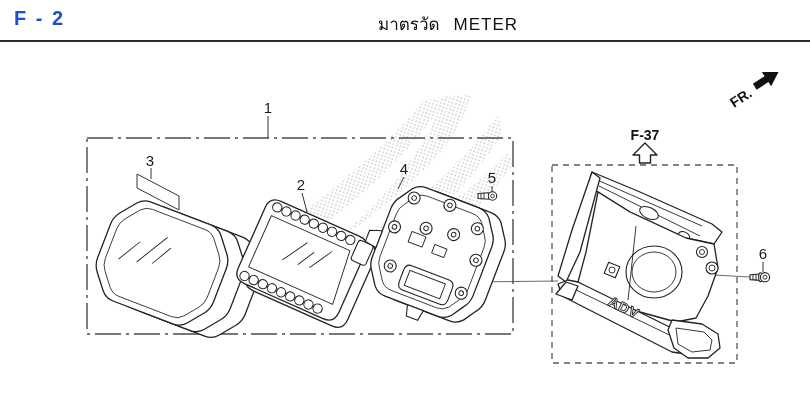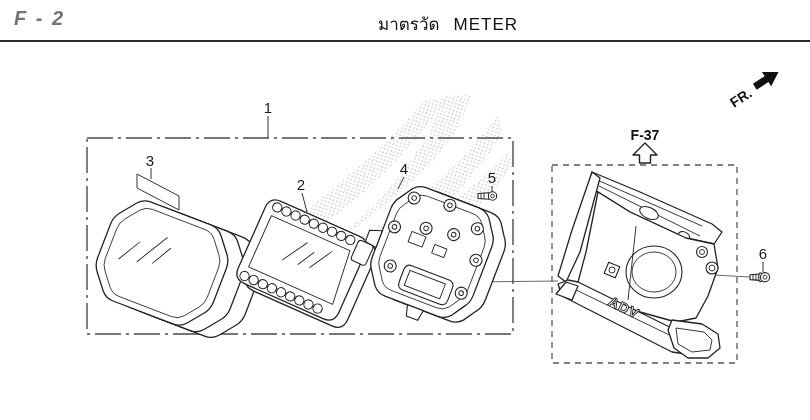--- a/index.html
+++ b/index.html
@@ -1,19 +1,19 @@
 <!DOCTYPE html>
 <html><head>
 <meta charset="utf-8">
 <style>
   html,body{margin:0;padding:0;background:#fff;}
   body{width:810px;height:420px;position:relative;overflow:hidden;
        font-family:"Liberation Sans","DejaVu Sans",sans-serif;color:#1a1a1a;}
   .page-code{position:absolute;left:14px;top:7px;font-size:20px;font-weight:600;
-             letter-spacing:2px;color:#737373;font-style:italic;}
+             letter-spacing:2px;color:#1d4ed8;}
   .page-title{position:absolute;top:10px;left:0;width:100%;text-align:center;
               font-size:17px;color:#111;padding-left:43px;}
   .page-title .en{margin-left:14px;letter-spacing:1px;}
   .header-rule{position:absolute;top:40px;left:0;width:810px;height:2px;background:#2b2b2b;}
   svg{position:absolute;left:0;top:0;}
   .part{fill:#fff;stroke:#222;stroke-width:1.3;stroke-linejoin:round;}
   .part2{fill:#fff;stroke:#222;stroke-width:1.1;stroke-linejoin:round;}
   .thin{fill:none;stroke:#222;stroke-width:0.9;stroke-linejoin:round;}
   .hair{fill:none;stroke:#444;stroke-width:0.8;}
   .leader{fill:none;stroke:#333;stroke-width:1;}

